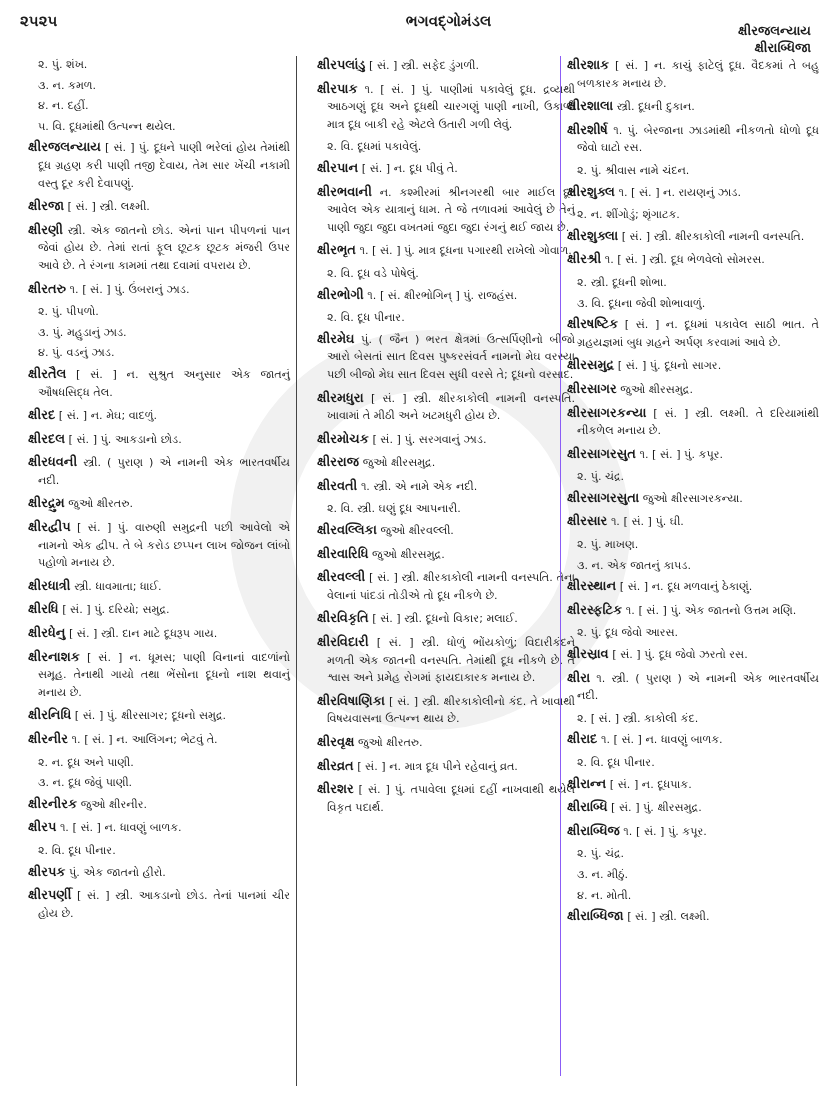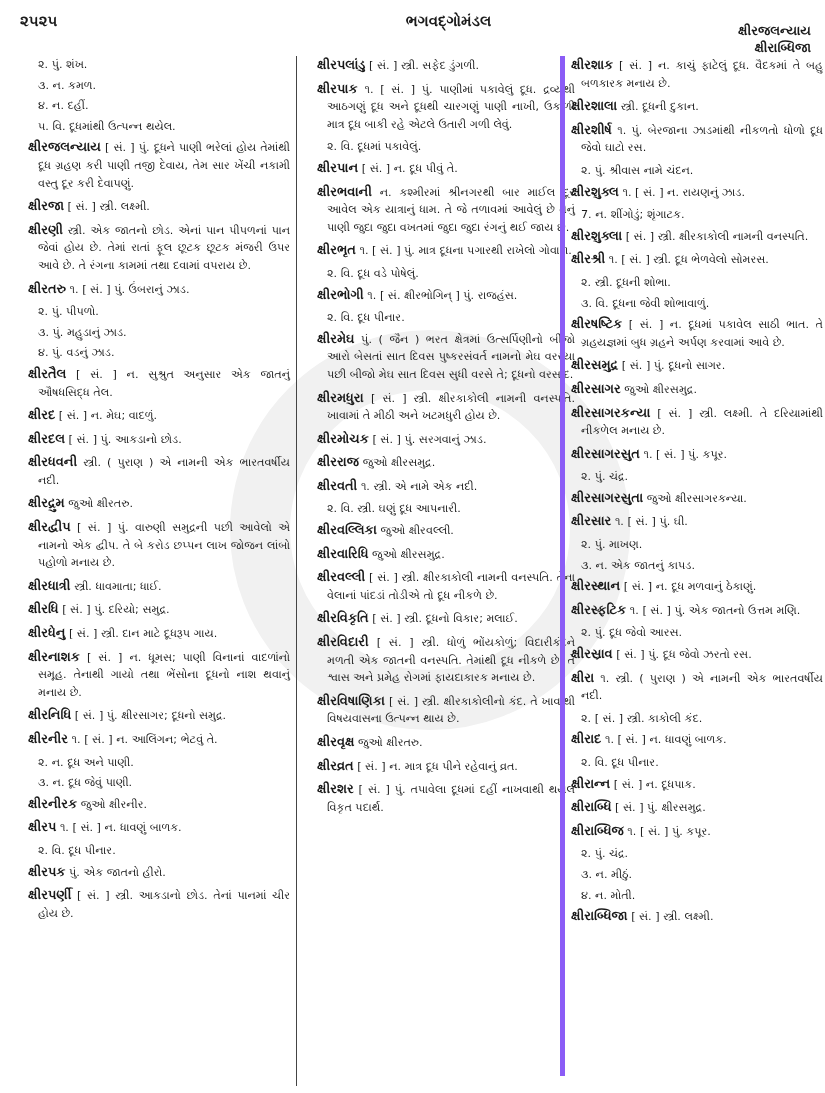--- a/index.html
+++ b/index.html
@@ -13,21 +13,21 @@
     border-radius: 50%; border: 60px solid #f1f1f1; box-sizing: border-box; z-index: 0;
   }
   .header { position: absolute; top: 10px; left: 0; width: 825px; height: 50px; z-index: 1; }
   .page-number { position: absolute; left: 20px; top: 2px; font-size: 15px; font-weight: bold; }
   .running-title { position: absolute; left: 0; width: 825px; text-align: center; top: 2px; font-size: 15px; font-weight: bold; margin-left: 36px; }
   .guide-words { position: absolute; right: 14px; top: 12px; text-align: right; font-size: 13px; font-weight: bold; line-height: 17px; }
   .columns { position: absolute; top: 56px; left: 0; width: 825px; height: 1030px; z-index: 1; }
   .col { position: absolute; top: 0; font-size: 11.2px; line-height: 17.6px; }
   .col-1 { left: 28px; width: 262px; }
   .col-2 { left: 296px; width: 258px; border-left: 1px solid #444; padding-left: 20px; height: 1030px; }
-  .col-3 { left: 560px; width: 252px; border-left: 5px solid #8b5cf6; padding-left: 6px; height: 1020px; }
+  .col-3 { left: 560px; width: 252px; border-left: 1px solid #8b5cf6; padding-left: 6px; height: 1020px; }
   .entry { margin: 0 0 5px 0; text-indent: 0; padding-left: 10px; text-indent: -10px; text-align: justify; }
   .sub { margin: 0 0 3px 0; padding-left: 10px; }
   .hw { font-weight: bold; font-size: 13px; }
 </style>
 </head>
 <body>
 
 <div class="page">
   <div class="watermark"></div>
 
@@ -98,21 +98,21 @@
         <div class="entry"><span class="hw">ક્ષીરવૃક્ષ</span><span> જુઓ ક્ષીરતરુ.</span></div>
         <div class="entry"><span class="hw">ક્ષીરવ્રત</span><span> [ સં. ] ન. માત્ર દૂધ પીને રહેવાનું વ્રત.</span></div>
         <div class="entry"><span class="hw">ક્ષીરશર</span><span> [ સં. ] પું. તપાવેલા દૂધમાં દહીં નાખવાથી થયેલ વિકૃત પદાર્થ.</span></div>
       </div>
     <div class="col col-3">
         <div class="entry"><span class="hw">ક્ષીરશાક</span><span> [ સં. ] ન. કાચું ફાટેલું દૂધ. વૈદકમાં તે બહુ બળકારક મનાય છે.</span></div>
         <div class="entry"><span class="hw">ક્ષીરશાલા</span><span> સ્ત્રી. દૂધની દુકાન.</span></div>
         <div class="entry"><span class="hw">ક્ષીરશીર્ષ</span><span> ૧. પું. બેરજાના ઝાડમાંથી નીકળતો ધોળો દૂધ જેવો ઘાટો રસ.</span></div>
         <div class="sub"><span>૨. પું. શ્રીવાસ નામે ચંદન.</span></div>
         <div class="entry"><span class="hw">ક્ષીરશુક્લ</span><span> ૧. [ સં. ] ન. રાયણનું ઝાડ.</span></div>
-        <div class="sub"><span>7. ન. શીંગોડું; શૃંગાટક.</span></div>
+        <div class="sub"><span>૨. ન. શીંગોડું; શૃંગાટક.</span></div>
         <div class="entry"><span class="hw">ક્ષીરશુક્લા</span><span> [ સં. ] સ્ત્રી. ક્ષીરકાકોલી નામની વનસ્પતિ.</span></div>
         <div class="entry"><span class="hw">ક્ષીરશ્રી</span><span> ૧. [ સં. ] સ્ત્રી. દૂધ ભેળવેલો સોમરસ.</span></div>
         <div class="sub"><span>૨. સ્ત્રી. દૂધની શોભા.</span></div>
         <div class="sub"><span>૩. વિ. દૂધના જેવી શોભાવાળું.</span></div>
         <div class="entry"><span class="hw">ક્ષીરષષ્ટિક</span><span> [ સં. ] ન. દૂધમાં પકાવેલ સાઠી ભાત. તે ગ્રહયજ્ઞમાં બુધ ગ્રહને અર્પણ કરવામાં આવે છે.</span></div>
         <div class="entry"><span class="hw">ક્ષીરસમુદ્ર</span><span> [ સં. ] પું. દૂધનો સાગર.</span></div>
         <div class="entry"><span class="hw">ક્ષીરસાગર</span><span> જુઓ ક્ષીરસમુદ્ર.</span></div>
         <div class="entry"><span class="hw">ક્ષીરસાગરકન્યા</span><span> [ સં. ] સ્ત્રી. લક્ષ્મી. તે દરિયામાંથી નીકળેલ મનાય છે.</span></div>
         <div class="entry"><span class="hw">ક્ષીરસાગરસુત</span><span> ૧. [ સં. ] પું. કપૂર.</span></div>
         <div class="sub"><span>૨. પું. ચંદ્ર.</span></div>

